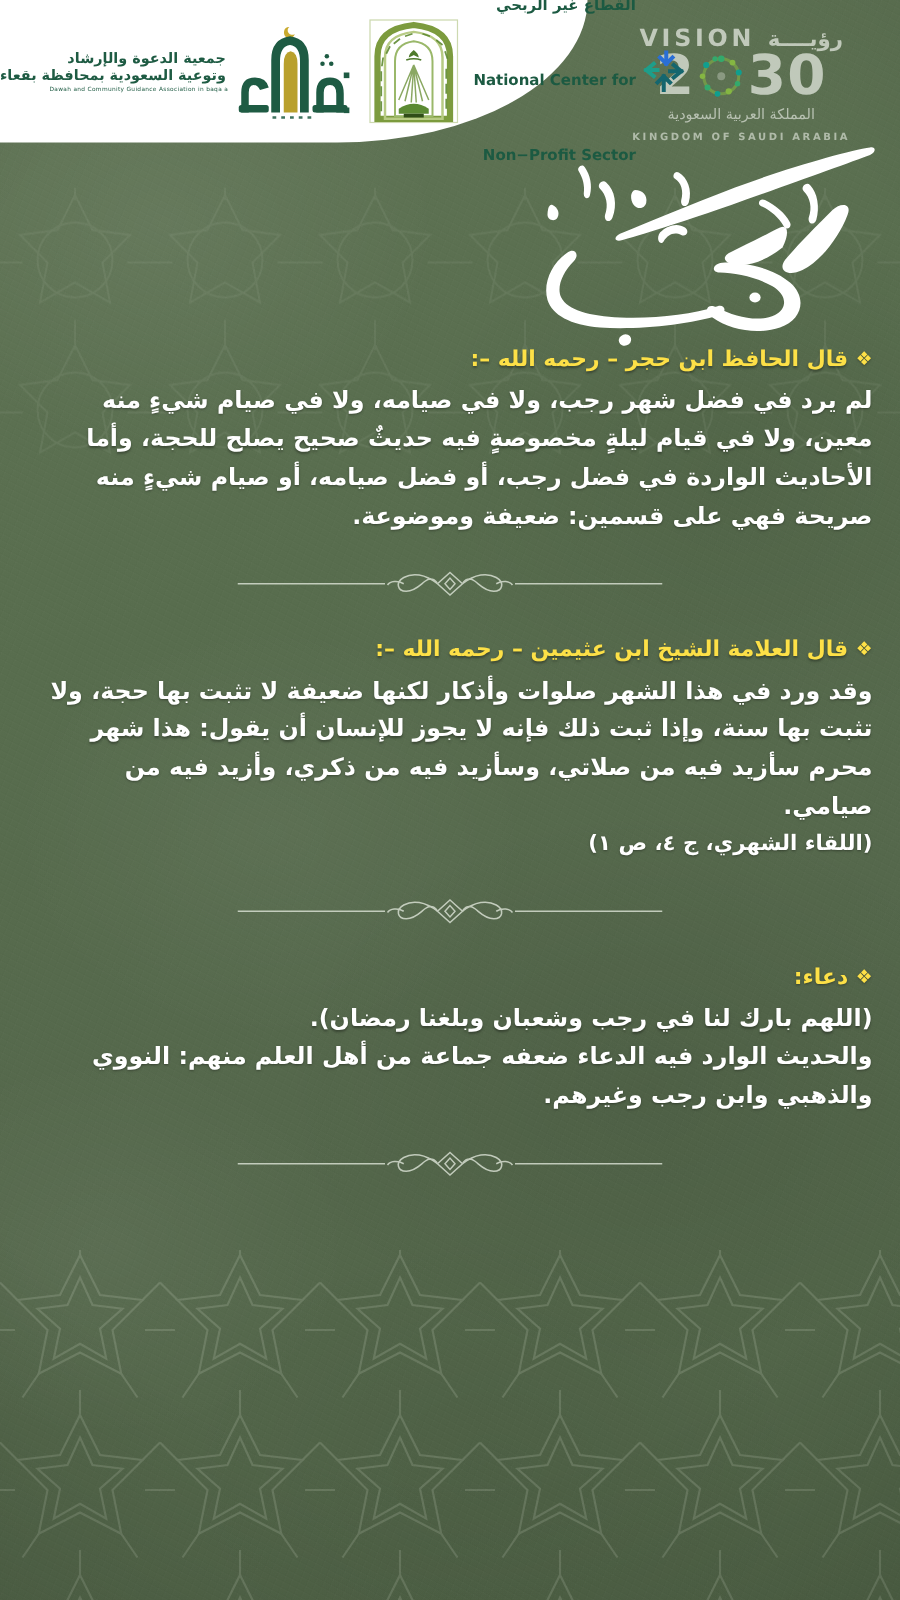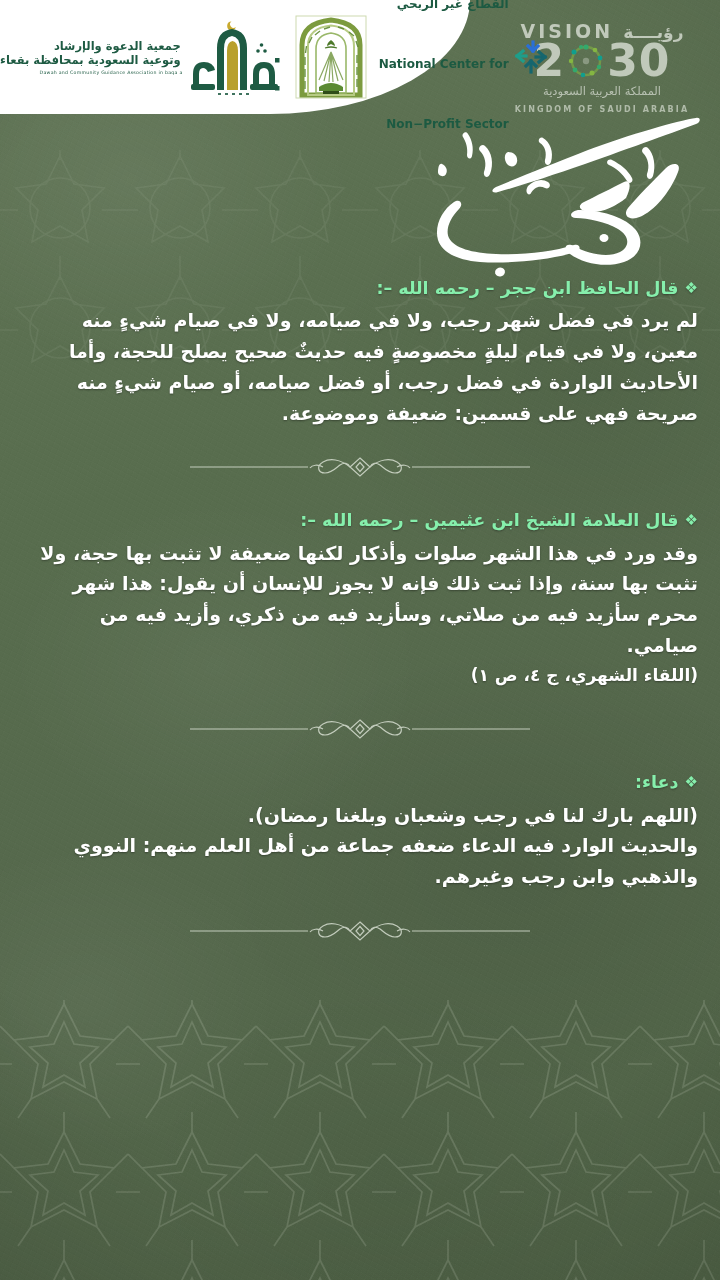--- a/index.html
+++ b/index.html
@@ -132,21 +132,21 @@
     direction: ltr;
     text-align: right;
     white-space: nowrap;
     margin-top: 45px;
   }
 
   
   .vision2030 {
     position: absolute;
     top: 20px;
-    right: 28px;
+    right: 37px;
     width: 180px;
     text-align: center;
     z-index: 4;
     opacity: .82;
   }
   .v-row1 {
     display: flex;
     align-items: baseline;
     justify-content: center;
     gap: 10px;
@@ -202,21 +202,21 @@
     left: 0;
     right: 0;
     padding: 0 22px;
     direction: rtl;
     text-align: right;
     z-index: 2;
   }
   .section { margin-bottom: 0; }
 
   .sec-head {
-    color: #86efac;
+    color: #fde047;
     font-size: 17.5px;
     font-weight: 700;
     line-height: 1.9;
     text-shadow: 0 1px 2px rgba(0,0,0,.35);
     white-space: nowrap;
   }
   .bullet {
     display: inline-block;
     margin-left: 6px;
     font-size: 15px;

